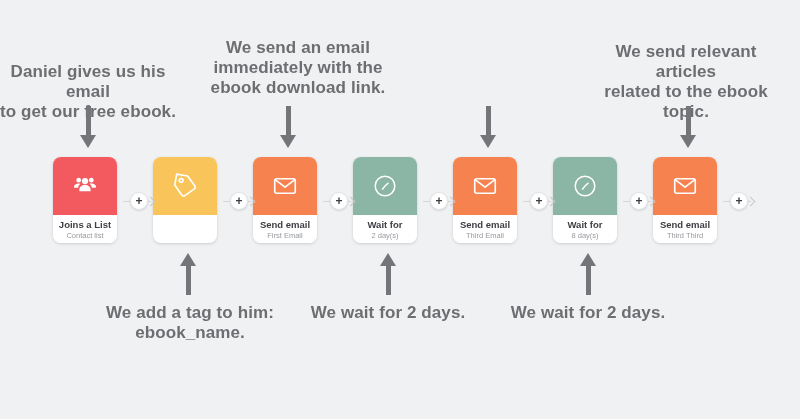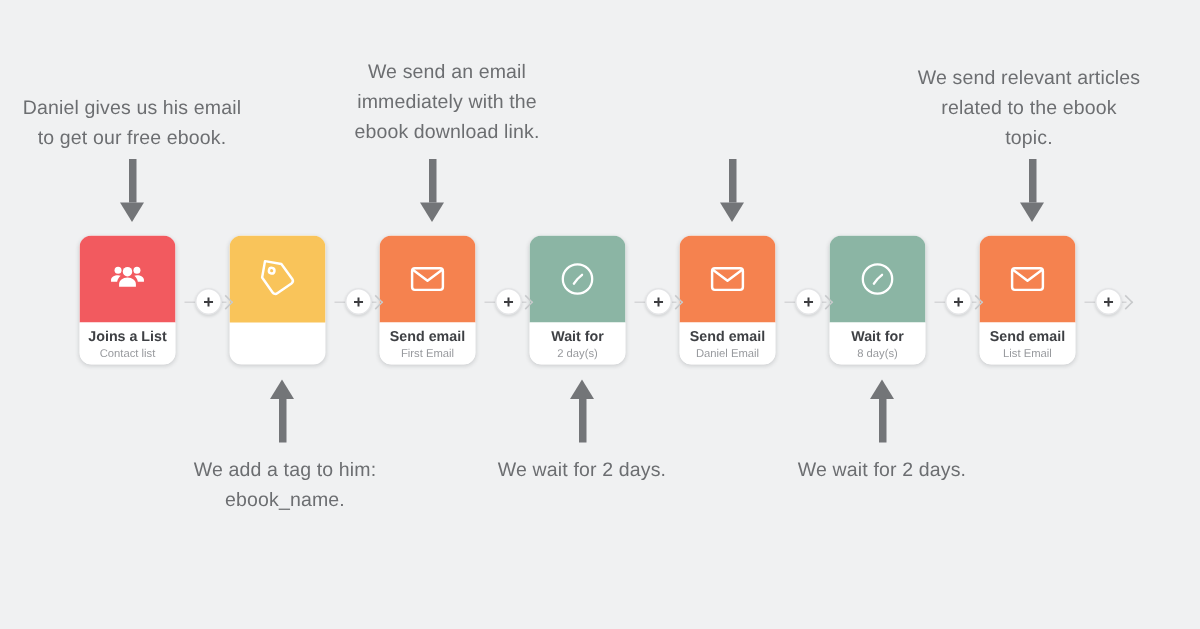--- a/index.html
+++ b/index.html
@@ -48,21 +48,21 @@
   }
   .conn-chevron{
     position:absolute;right:1px;top:5.5px;width:6px;height:6px;
     border-top:1.5px solid #c7c9cb;border-right:1.5px solid #c7c9cb;
     transform:rotate(45deg);
   }
 
   
   .anno-text{
     position:absolute;width:190px;text-align:center;
-    font-size:13px;font-weight:normal;color:#6c6e71;
+    font-size:17px;font-weight:bold;color:#6c6e71;
     line-height:20px;white-space:pre-line;letter-spacing:.1px;
   }
   
   .barrow{position:absolute;width:16px;height:42px;}
   .barrow .stem{
     position:absolute;left:5.5px;width:5px;height:29px;background:#737578;
   }
   .barrow .head{
     position:absolute;left:0;width:0;height:0;
     border-left:8px solid transparent;border-right:8px solid transparent;
@@ -183,21 +183,21 @@
     <div class="card-top" style="background: rgb(245, 130, 79);">
       <span class="icon">
           <svg viewBox="0 0 24 24" fill="none" stroke="#ffffff" stroke-width="1.4" stroke-linecap="round" stroke-linejoin="round">
             <rect x="3.2" y="5.8" width="17.6" height="12.4" rx="1.6"></rect>
             <path d="M3.8 6.8L12 13l8.2-6.2"></path>
           </svg>
         </span>
     </div>
     <div class="card-bottom">
       <div class="card-title">Send email</div>
-      <div class="card-sub">Daniel Email</div>
+      <div class="card-sub">Third Email</div>
     </div>
   </div>
     <div class="card" style="left: 553px;">
     <div class="card-top" style="background: rgb(139, 181, 164);">
       <span class="icon">
           <svg viewBox="0 0 24 24" fill="none" stroke="#ffffff" stroke-width="1.3" stroke-linecap="round">
             <circle cx="12" cy="12" r="8.4"></circle>
             <path d="M12 12l2.6-2.4M12 12l-2.1 2.7"></path>
           </svg>
         </span>
@@ -211,21 +211,21 @@
     <div class="card-top" style="background: rgb(245, 130, 79);">
       <span class="icon">
           <svg viewBox="0 0 24 24" fill="none" stroke="#ffffff" stroke-width="1.4" stroke-linecap="round" stroke-linejoin="round">
             <rect x="3.2" y="5.8" width="17.6" height="12.4" rx="1.6"></rect>
             <path d="M3.8 6.8L12 13l8.2-6.2"></path>
           </svg>
         </span>
     </div>
     <div class="card-bottom">
       <div class="card-title">Send email</div>
-      <div class="card-sub">List Email</div>
+      <div class="card-sub">Third Third</div>
     </div>
   </div>
     <div class="connector" style="left: 123px;">
     <span class="conn-line"></span>
     <button class="plus">+</button>
     <span class="conn-chevron"></span>
   </div>
     <div class="connector" style="left: 223px;">
     <span class="conn-line"></span>
     <button class="plus">+</button>

